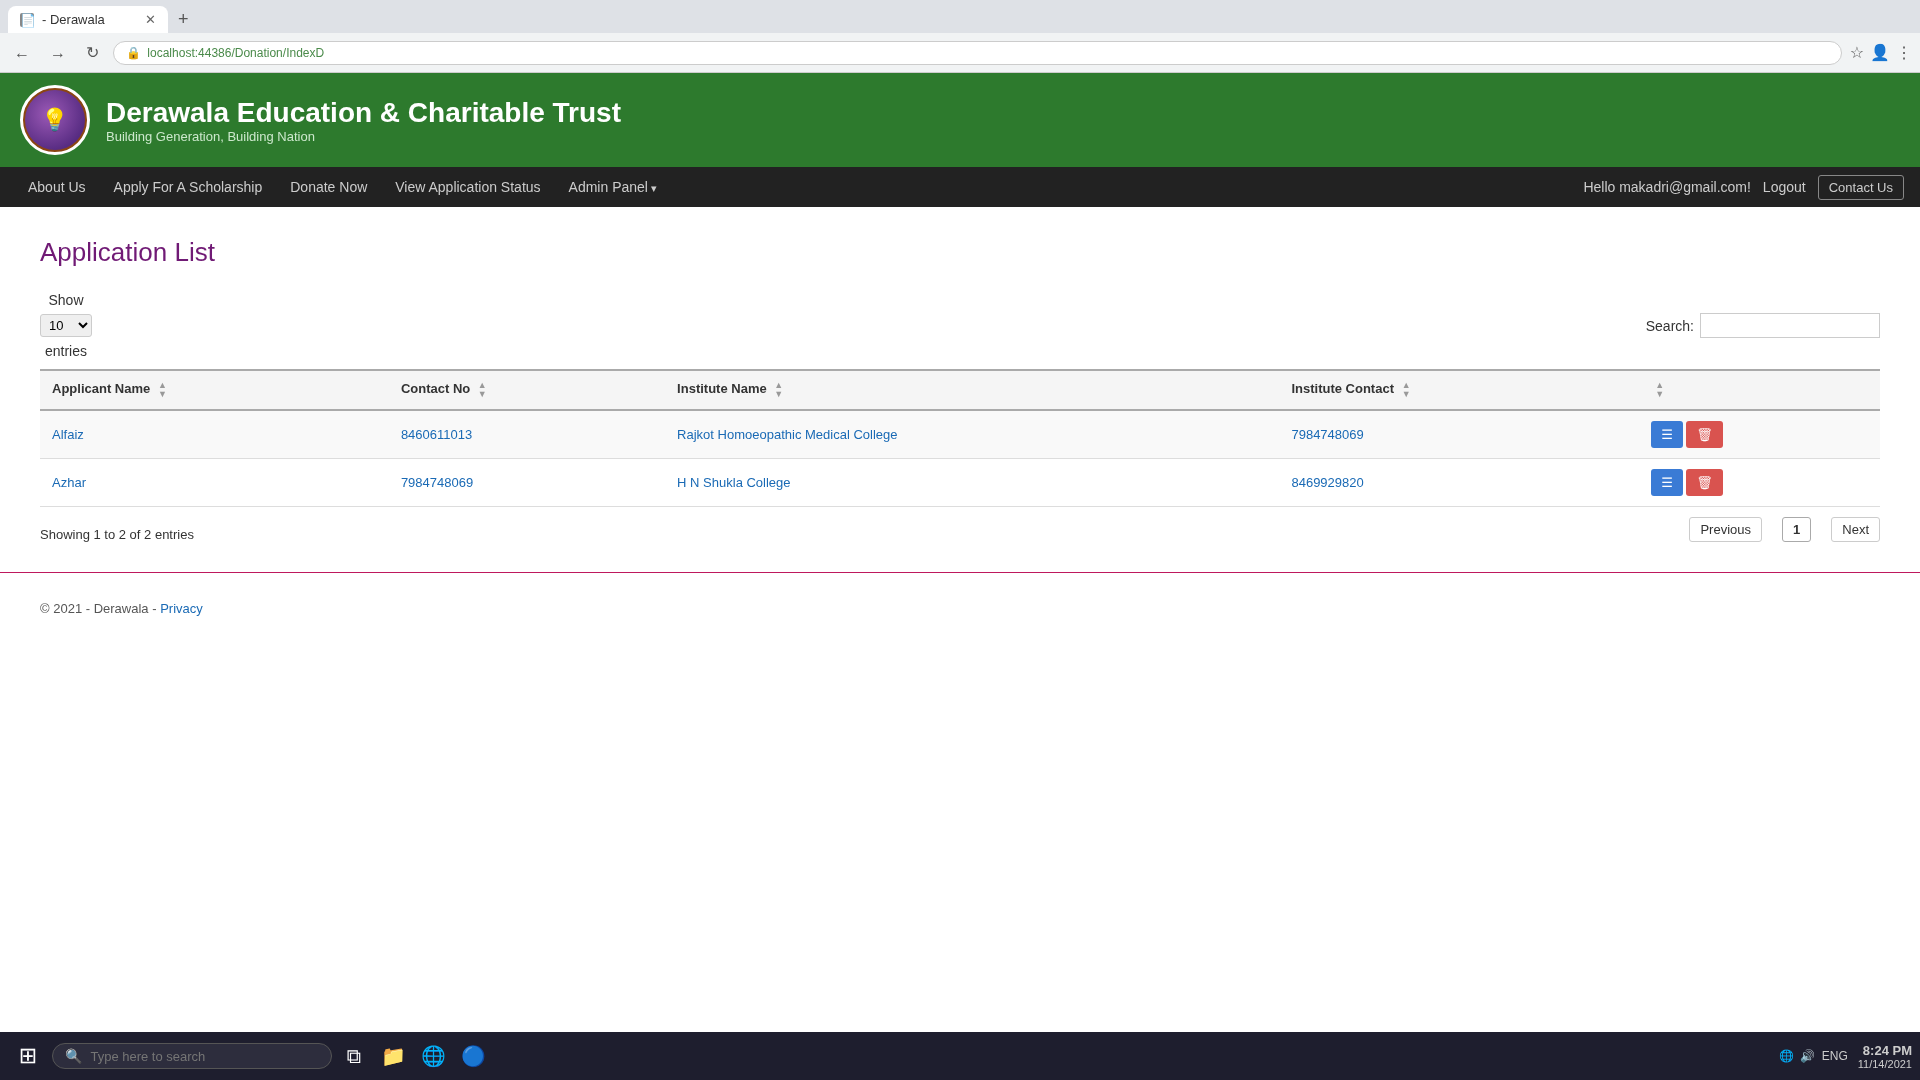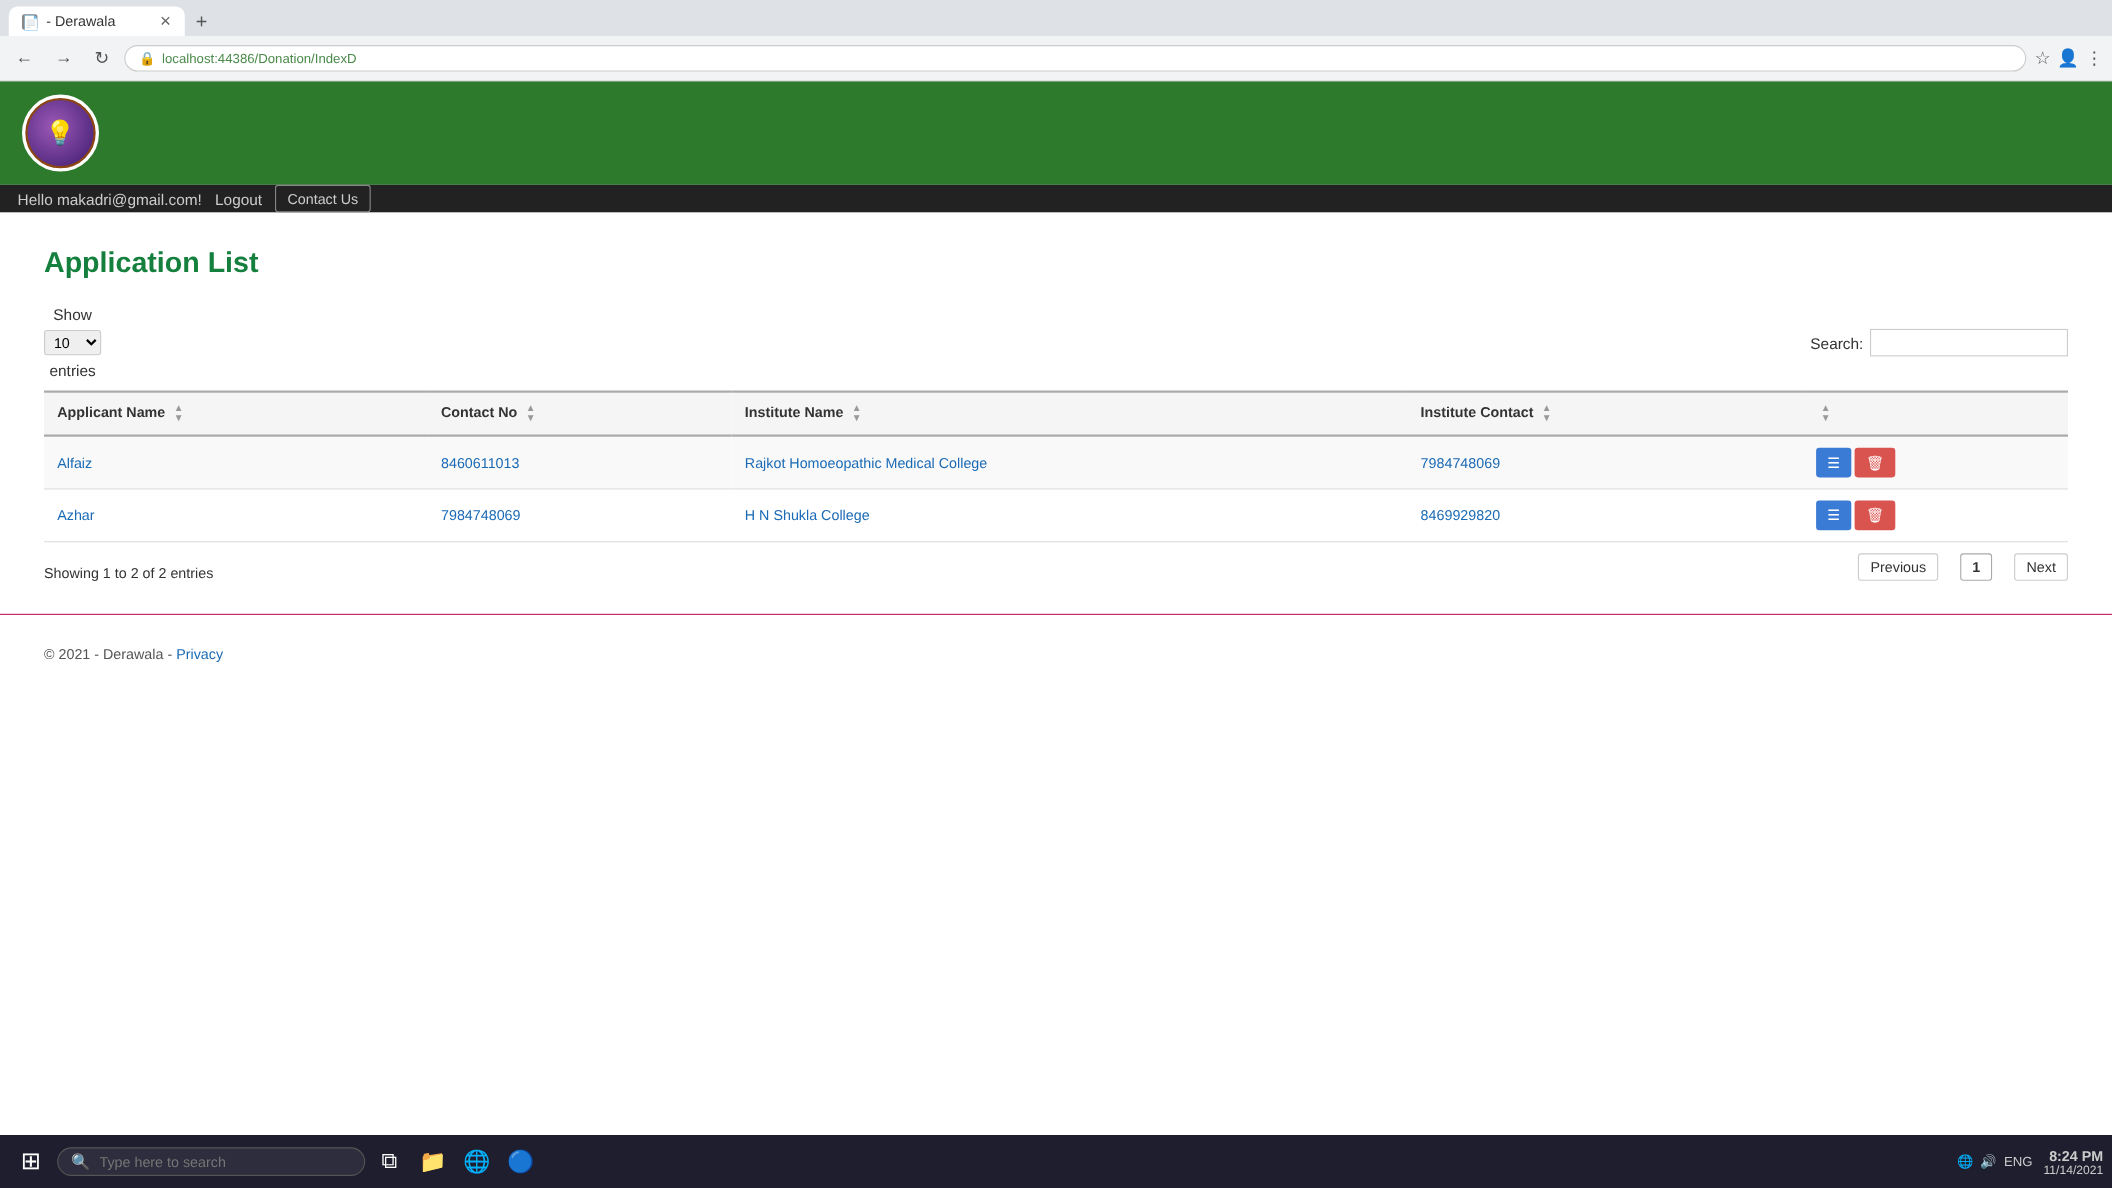--- a/index.html
+++ b/index.html
@@ -126,23 +126,23 @@
       cursor: pointer;
       font-size: 13px;
       border-radius: 3px;
     }
 
     
     .main-content {
       padding: 30px 40px;
     }
     .page-title {
-      color: #15803d;
+      color: #701a75;
       font-size: 26px;
-      font-weight: bold;
+      font-weight: normal;
       margin-bottom: 24px;
     }
 
     
     .table-controls-top {
       display: flex;
       justify-content: space-between;
       align-items: center;
       margin-bottom: 10px;
     }
@@ -348,23 +348,34 @@
     </div>
   </div>
 </div>
 
 <div class="site-header">
   <div class="logo-circle">
     <div class="logo-inner">
       <span>💡</span>
     </div>
   </div>
+  <div class="header-text">
+    <h1>Derawala Education &amp; Charitable Trust</h1>
+    <p>Building Generation, Building Nation</p>
+  </div>
 </div>
 
 <nav class="navbar">
+  <div class="navbar-left">
+    <a class="nav-link" href="#">About Us</a>
+    <a class="nav-link" href="#">Apply For A Scholarship</a>
+    <a class="nav-link" href="#">Donate Now</a>
+    <a class="nav-link" href="#">View Application Status</a>
+    <a class="nav-link dropdown-arrow" href="#">Admin Panel</a>
+  </div>
   <div class="navbar-right">
     <span>Hello makadri@gmail.com!</span>
     <a href="#">Logout</a>
     <button class="contact-us-btn">Contact Us</button>
   </div>
 </nav>
 
 <div class="main-content">
   <h2 class="page-title">Application List</h2>
 

